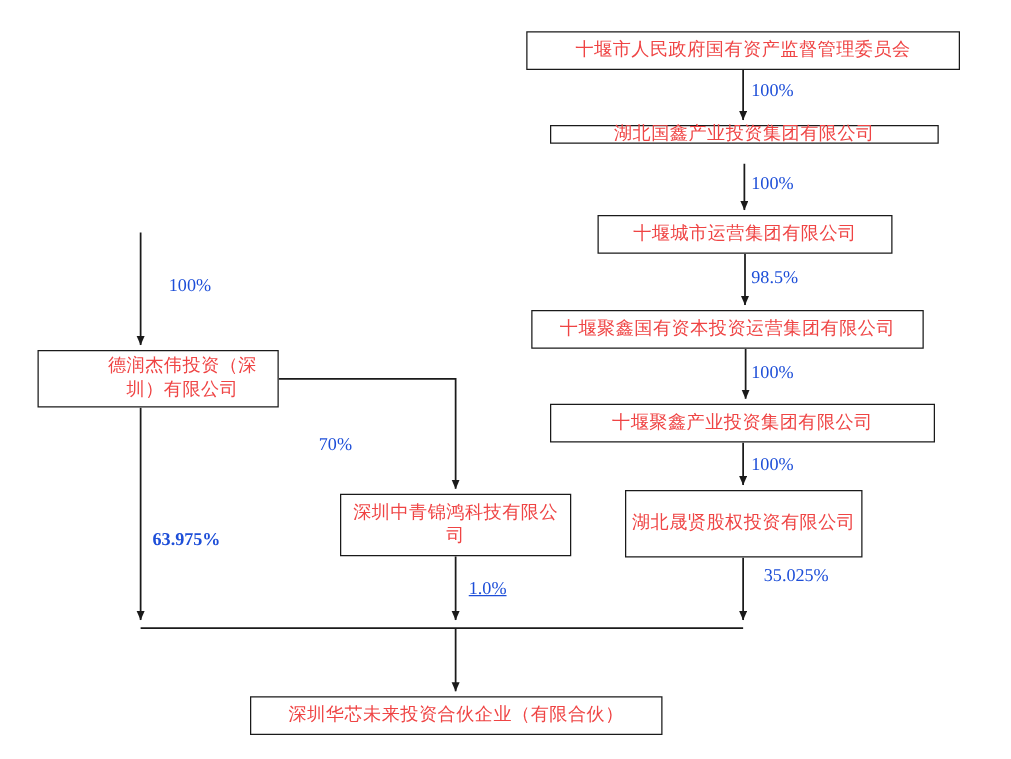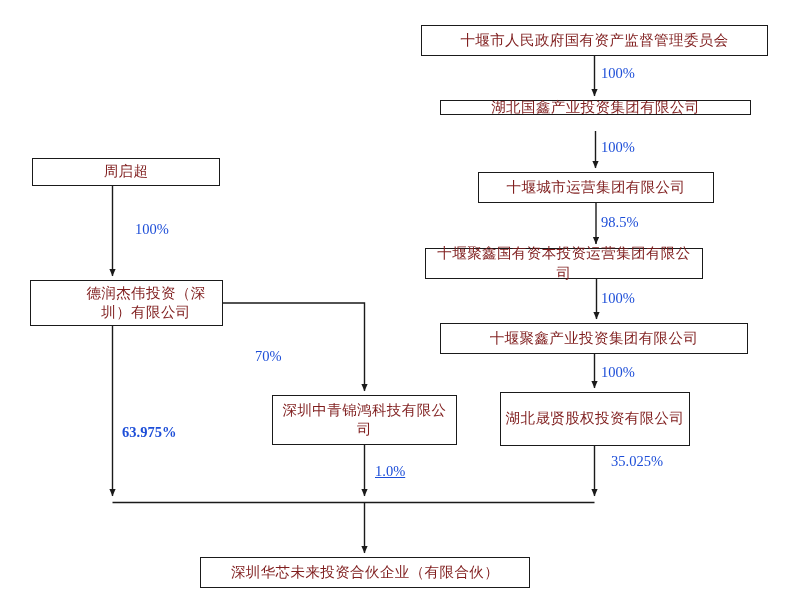--- a/index.html
+++ b/index.html
@@ -26,21 +26,21 @@
   }
   .node {
     position: absolute;
     box-sizing: border-box;
     border: 1px solid #1a1a1a;
     background: #ffffff;
     display: flex;
     align-items: center;
     justify-content: center;
     text-align: center;
-    color: #7f1d1d;
+    color: #ef4444;
     font-size: 14.5px;
     line-height: 1.32;
     letter-spacing: 0.4px;
     padding: 1px 4px;
   }
   .node span {
     display: block;
     width: 100%;
   }
   .edge-label {
@@ -88,35 +88,32 @@
   </div>
 
   <div class="node" style="left:440px; top:100px; width:311px; height:15px;">
     <span>湖北国鑫产业投资集团有限公司</span>
   </div>
 
   <div class="node" style="left:478px; top:172px; width:236px; height:31px;">
     <span>十堰城市运营集团有限公司</span>
   </div>
 
-  <div class="node" style="left:425px; top:248px; width:278px; height:31px;">
+  <div class="node" style="left:425px; top:248px; width:314px; height:31px;">
     <span>十堰聚鑫国有资本投资运营集团有限公司</span>
   </div>
 
   <div class="node" style="left:440px; top:323px; width:308px; height:31px;">
     <span>十堰聚鑫产业投资集团有限公司</span>
   </div>
 
   <div class="node" style="left:500px; top:392px; width:190px; height:54px;">
     <span>湖北晟贤股权投资有限公司</span>
   </div>
 
-  <div class="node" style="left:32px; top:158px; width:188px; height:28px;">
-    <span>周启超</span>
-  </div>
 
   <div class="node" style="left:30px; top:280px; width:193px; height:46px;padding-left:43px;">
     <span>德润杰伟投资（深圳）有限公司</span>
   </div>
 
   <div class="node" style="left:272px; top:395px; width:185px; height:50px;">
     <span>深圳中青锦鸿科技有限公司</span>
   </div>
 
   <div class="node" style="left:200px; top:557px; width:330px; height:31px;">

